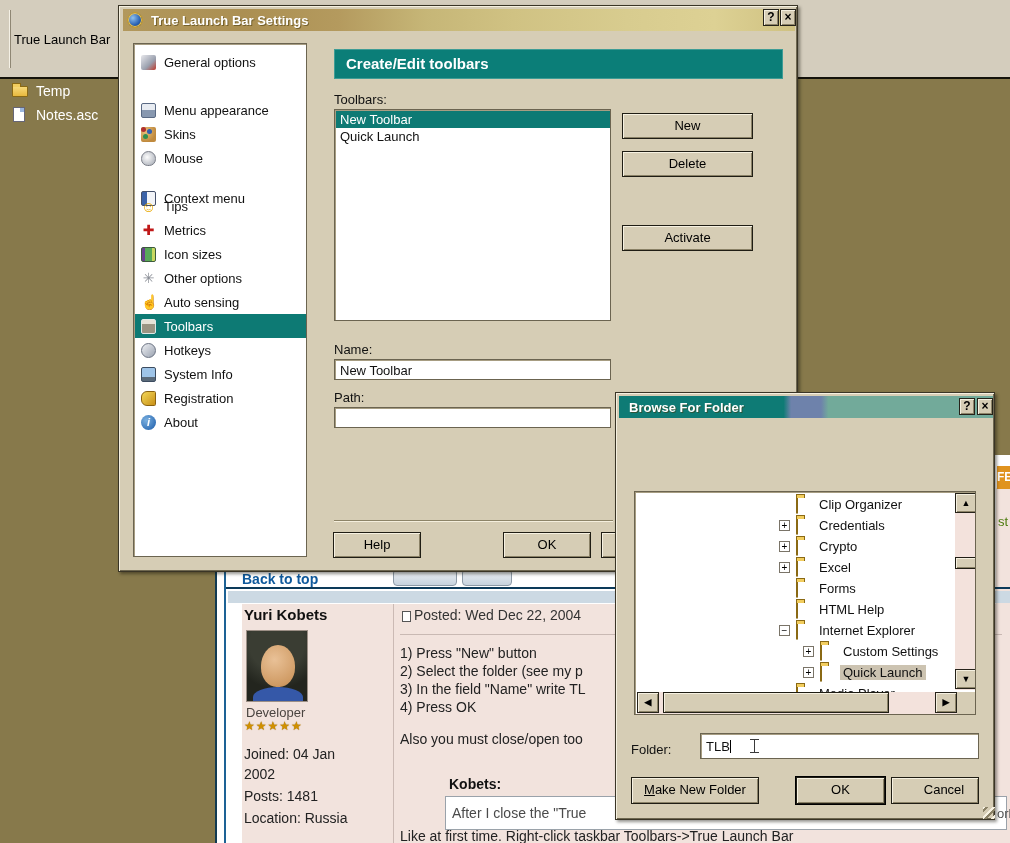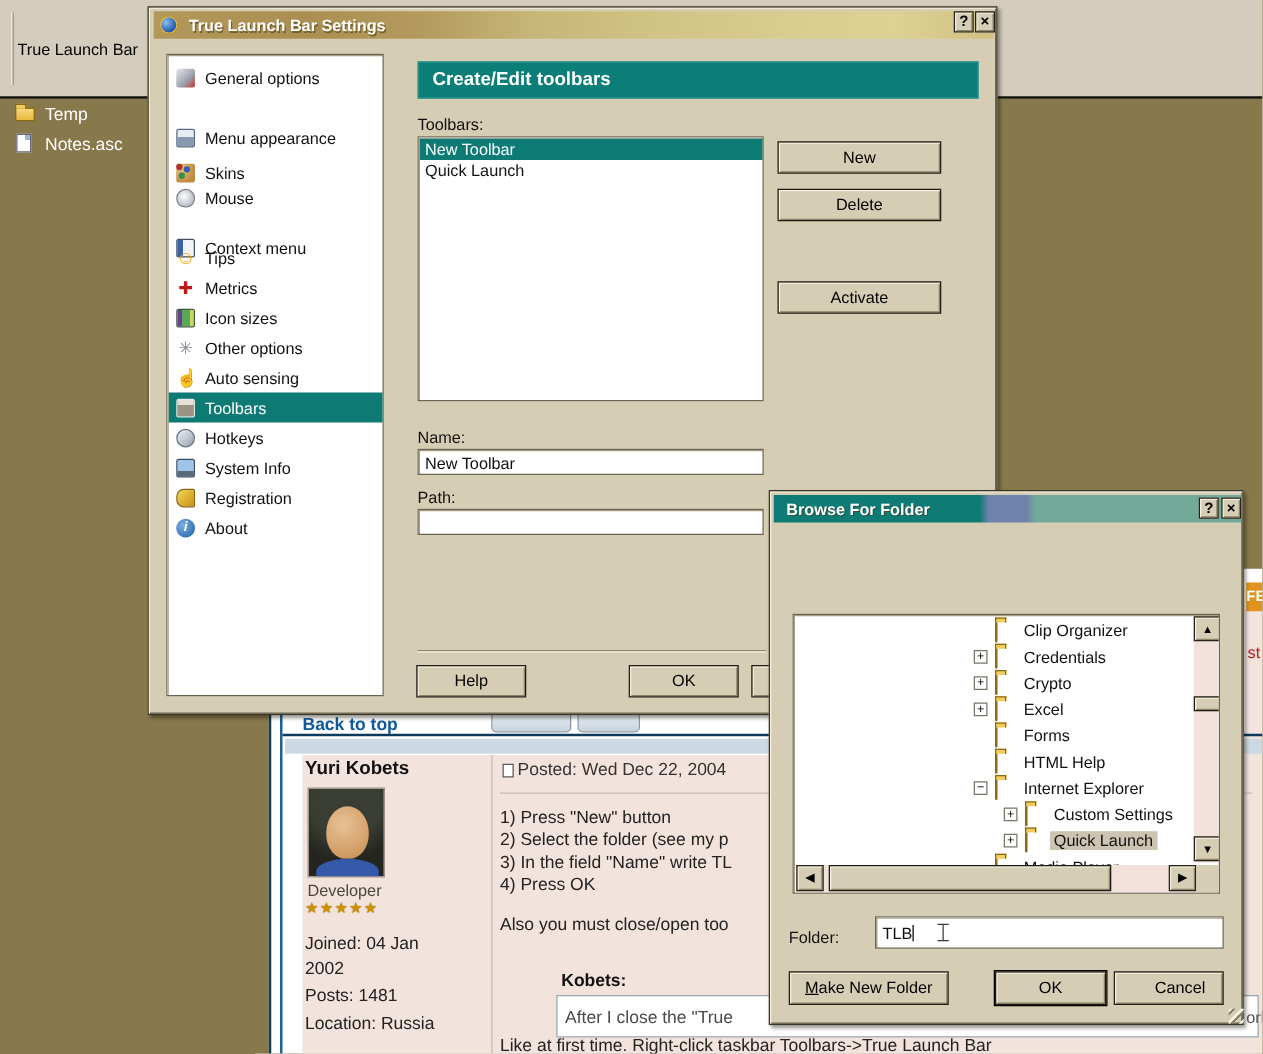--- a/index.html
+++ b/index.html
@@ -38,21 +38,21 @@
   .posted-ic { left:185px; top:156px; width:9px; height:11px; background:#fff; border:1px solid #555; }
   .fposted { left:197px; top:152px; font-size:14px; color:#333; }
   .fhr { left:183px; top:179px; width:602px; height:1px; background:#c9b9b3; }
   .fline { left:183px; font-size:14px; color:#222; white-space:nowrap; }
   .fquote-label { left:232px; top:321px; font-weight:bold; font-size:14px; }
   .fquote { left:228px; top:341px; width:562px; height:34px; background:#fff; border:1px solid #9aa2aa; }
   .fquote-text { left:6px; top:8px; font-size:14px; color:#4a4a4a; white-space:nowrap; }
   .forl { left:780px; top:351px; font-size:13px; color:#555; }
   .fbottom { left:183px; top:373px; font-size:14px; color:#222; white-space:nowrap; }
   .frag-fe { left:780px; top:11px; width:15px; height:23px; background:#e0931f; color:#fff; font-weight:bold; font-size:12px; padding-top:4px; }
-  .frag-st { left:781px; top:59px; color:#b91c1c; font-size:13px; }
+  .frag-st { left:781px; top:59px; color:#4d7c0f; font-size:13px; }
 
   
   .dlg { background:#d6cdb5; border:1px solid #3a3526; box-shadow:inset 1px 1px 0 #f5f0e0, inset -1px -1px 0 #6e6750, 2px 2px 3px rgba(20,18,8,.45); }
   .tbtn { background:#d6cdb5; border:1px solid #26231a; box-shadow:inset 1px 1px 0 #f5f0e0, inset -1px -1px 0 #8d8468; font-weight:bold; font-size:12px; text-align:center; line-height:15px; color:#000; }
   .btn3d { background:#d6cdb5; border:1px solid #1f1d14; box-shadow:inset 1px 1px 0 #f6f1e1, inset -1px -1px 0 #8a8166; text-align:center; line-height:24px; font-size:13px; color:#000; }
   .sunken { background:#fff; border:1px solid #6b6450; box-shadow:inset 1px 1px 0 #a79d82; }
   .field-text { padding:3px 5px; font-size:13px; white-space:nowrap; overflow:hidden; }
 
   
   #settings { left:118px; top:5px; width:680px; height:567px; z-index:10; }
@@ -211,21 +211,21 @@
 
     <div class="abs sunken" id="sidebar">
       <div class="side-item" style="top:6px;text-align:center;">
           <span class="sic sic0"></span>
           <span>General options</span>
         </div>
       <div class="side-item" style="top:54px;">
           <span class="sic sic2"></span>
           <span>Menu appearance</span>
         </div>
-      <div class="side-item" style="top:78px;align-items:flex-end;">
+      <div class="side-item" style="top:78px;">
           <span class="sic sic3"></span>
           <span>Skins</span>
         </div>
       <div class="side-item" style="top:102px;">
           <span class="sic sic4"></span>
           <span>Mouse</span>
         </div>
       <div class="side-item" style="top:126px;margin-top:16px;">
           <span class="sic sic5"></span>
           <span>Context menu</span>

